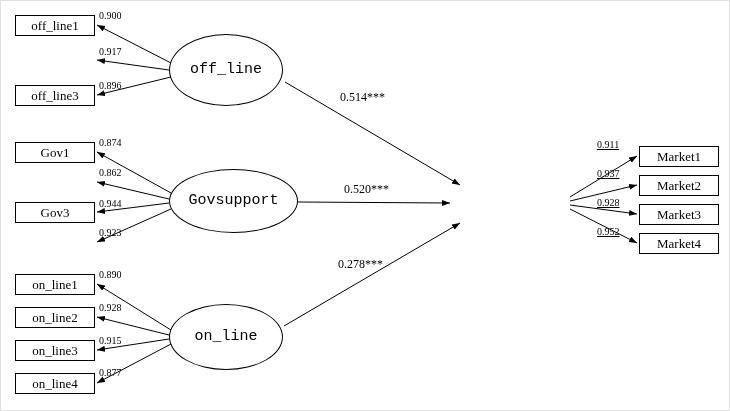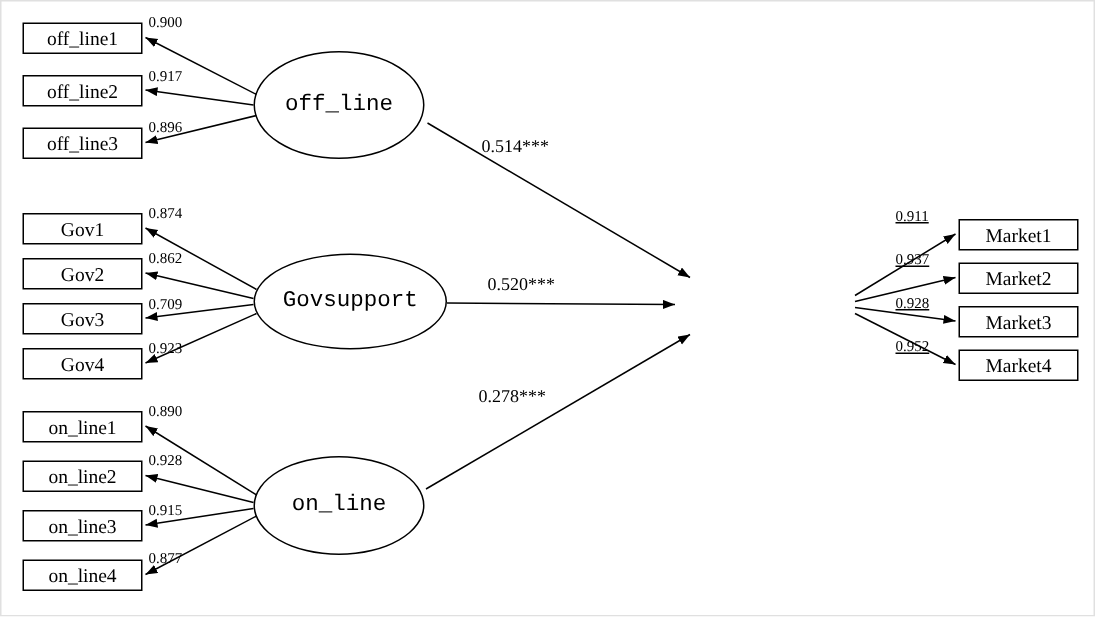--- a/index.html
+++ b/index.html
@@ -3,37 +3,34 @@
 <meta charset="utf-8">
 <style>
   html,body{margin:0;padding:0;background:#ffffff;font-family:"Liberation Serif","DejaVu Serif",serif;color:#000;}
   .canvas{position:relative;width:730px;height:411px;background:#fff;border:1px solid #e0e0e0;box-sizing:border-box;overflow:hidden;}
   .box{position:absolute;width:80px;height:21px;border:1px solid #000;background:#fff;display:flex;align-items:center;justify-content:center;font-size:13px;line-height:1;box-sizing:border-box;}
   .ellipse{position:absolute;border:1px solid #000;border-radius:50%;background:#fff;display:flex;flex-direction:column;align-items:center;justify-content:center;box-sizing:border-box;}
   .ellipse .lat{font-size:15px;line-height:1.15;font-family:Liberation Mono, monospace;}
   .ellipse .r2{font-size:12px;font-style:italic;line-height:1.2;}
   .loading{position:absolute;font-size:10px;line-height:1;width:38px;}
   .loading.right{text-align:left;text-decoration:underline;}
-  .coef{position:absolute;font-size:12px;line-height:1;width:64px;text-align:left;}
+  .coef{position:absolute;font-size:12px;line-height:1;width:64px;text-align:right;}
   svg.overlay{position:absolute;left:0;top:0;width:730px;height:411px;pointer-events:none;}
   line{stroke:#000;stroke-width:1;}
 </style>
 </head>
 <body>
 
 <div class="canvas">
 
   <div class="box" style="left:14px;top:14px">off_line1</div>
-  <div class="box" style="left:14px;top:49px">off_line2</div>
   <div class="box" style="left:14px;top:84px">off_line3</div>
 
   <div class="box" style="left:14px;top:141px">Gov1</div>
-  <div class="box" style="left:14px;top:171px">Gov2</div>
   <div class="box" style="left:14px;top:201px">Gov3</div>
-  <div class="box" style="left:14px;top:231px">Gov4</div>
 
   <div class="box" style="left:14px;top:273px">on_line1</div>
   <div class="box" style="left:14px;top:306px">on_line2</div>
   <div class="box" style="left:14px;top:339px">on_line3</div>
   <div class="box" style="left:14px;top:372px">on_line4</div>
 
   <div class="box" style="left:638px;top:145px">Market1</div>
   <div class="box" style="left:638px;top:174px">Market2</div>
   <div class="box" style="left:638px;top:203px">Market3</div>
   <div class="box" style="left:638px;top:232px">Market4</div>
@@ -47,21 +44,21 @@
   <div class="ellipse" style="left:168px;top:168px;width:129px;height:64px">
     <span class="lat">Govsupport</span>
   </div>
 
   <div class="loading" style="left:98px;top:10px">0.900</div>
   <div class="loading" style="left:98px;top:46px">0.917</div>
   <div class="loading" style="left:98px;top:80px">0.896</div>
 
   <div class="loading" style="left:98px;top:137px">0.874</div>
   <div class="loading" style="left:98px;top:167px">0.862</div>
-  <div class="loading" style="left:98px;top:198px">0.709</div>
+  <div class="loading" style="left:98px;top:198px">0.944</div>
   <div class="loading" style="left:98px;top:227px">0.923</div>
 
   <div class="loading" style="left:98px;top:269px">0.890</div>
   <div class="loading" style="left:98px;top:302px">0.928</div>
   <div class="loading" style="left:98px;top:335px">0.915</div>
   <div class="loading" style="left:98px;top:367px">0.877</div>
 
   <div class="loading right" style="left:596px;top:139px">0.911</div>
   <div class="loading right" style="left:596px;top:168px">0.937</div>
   <div class="loading right" style="left:596px;top:197px">0.928</div>

